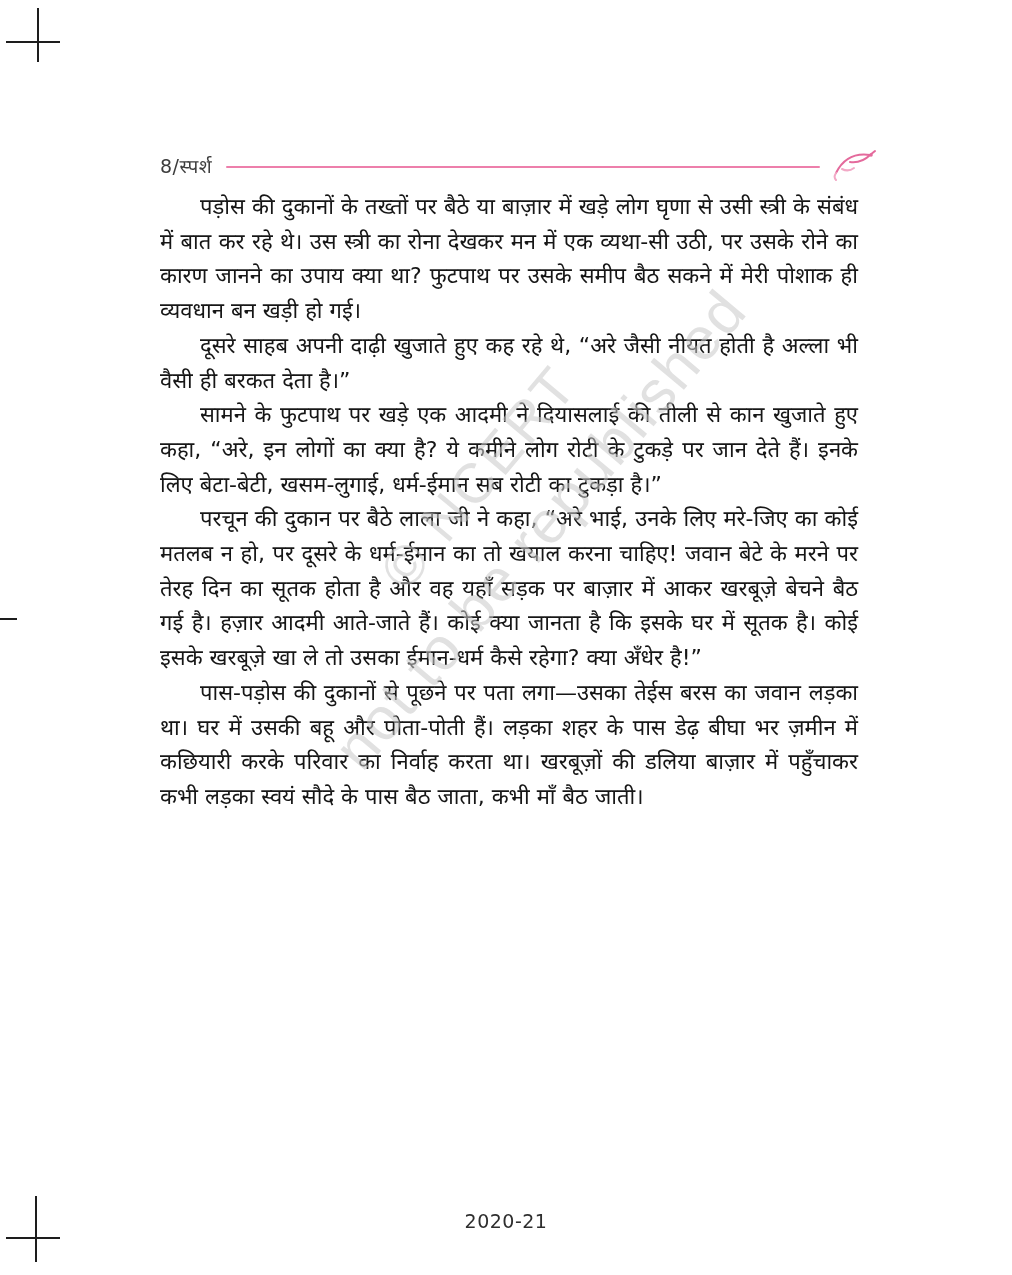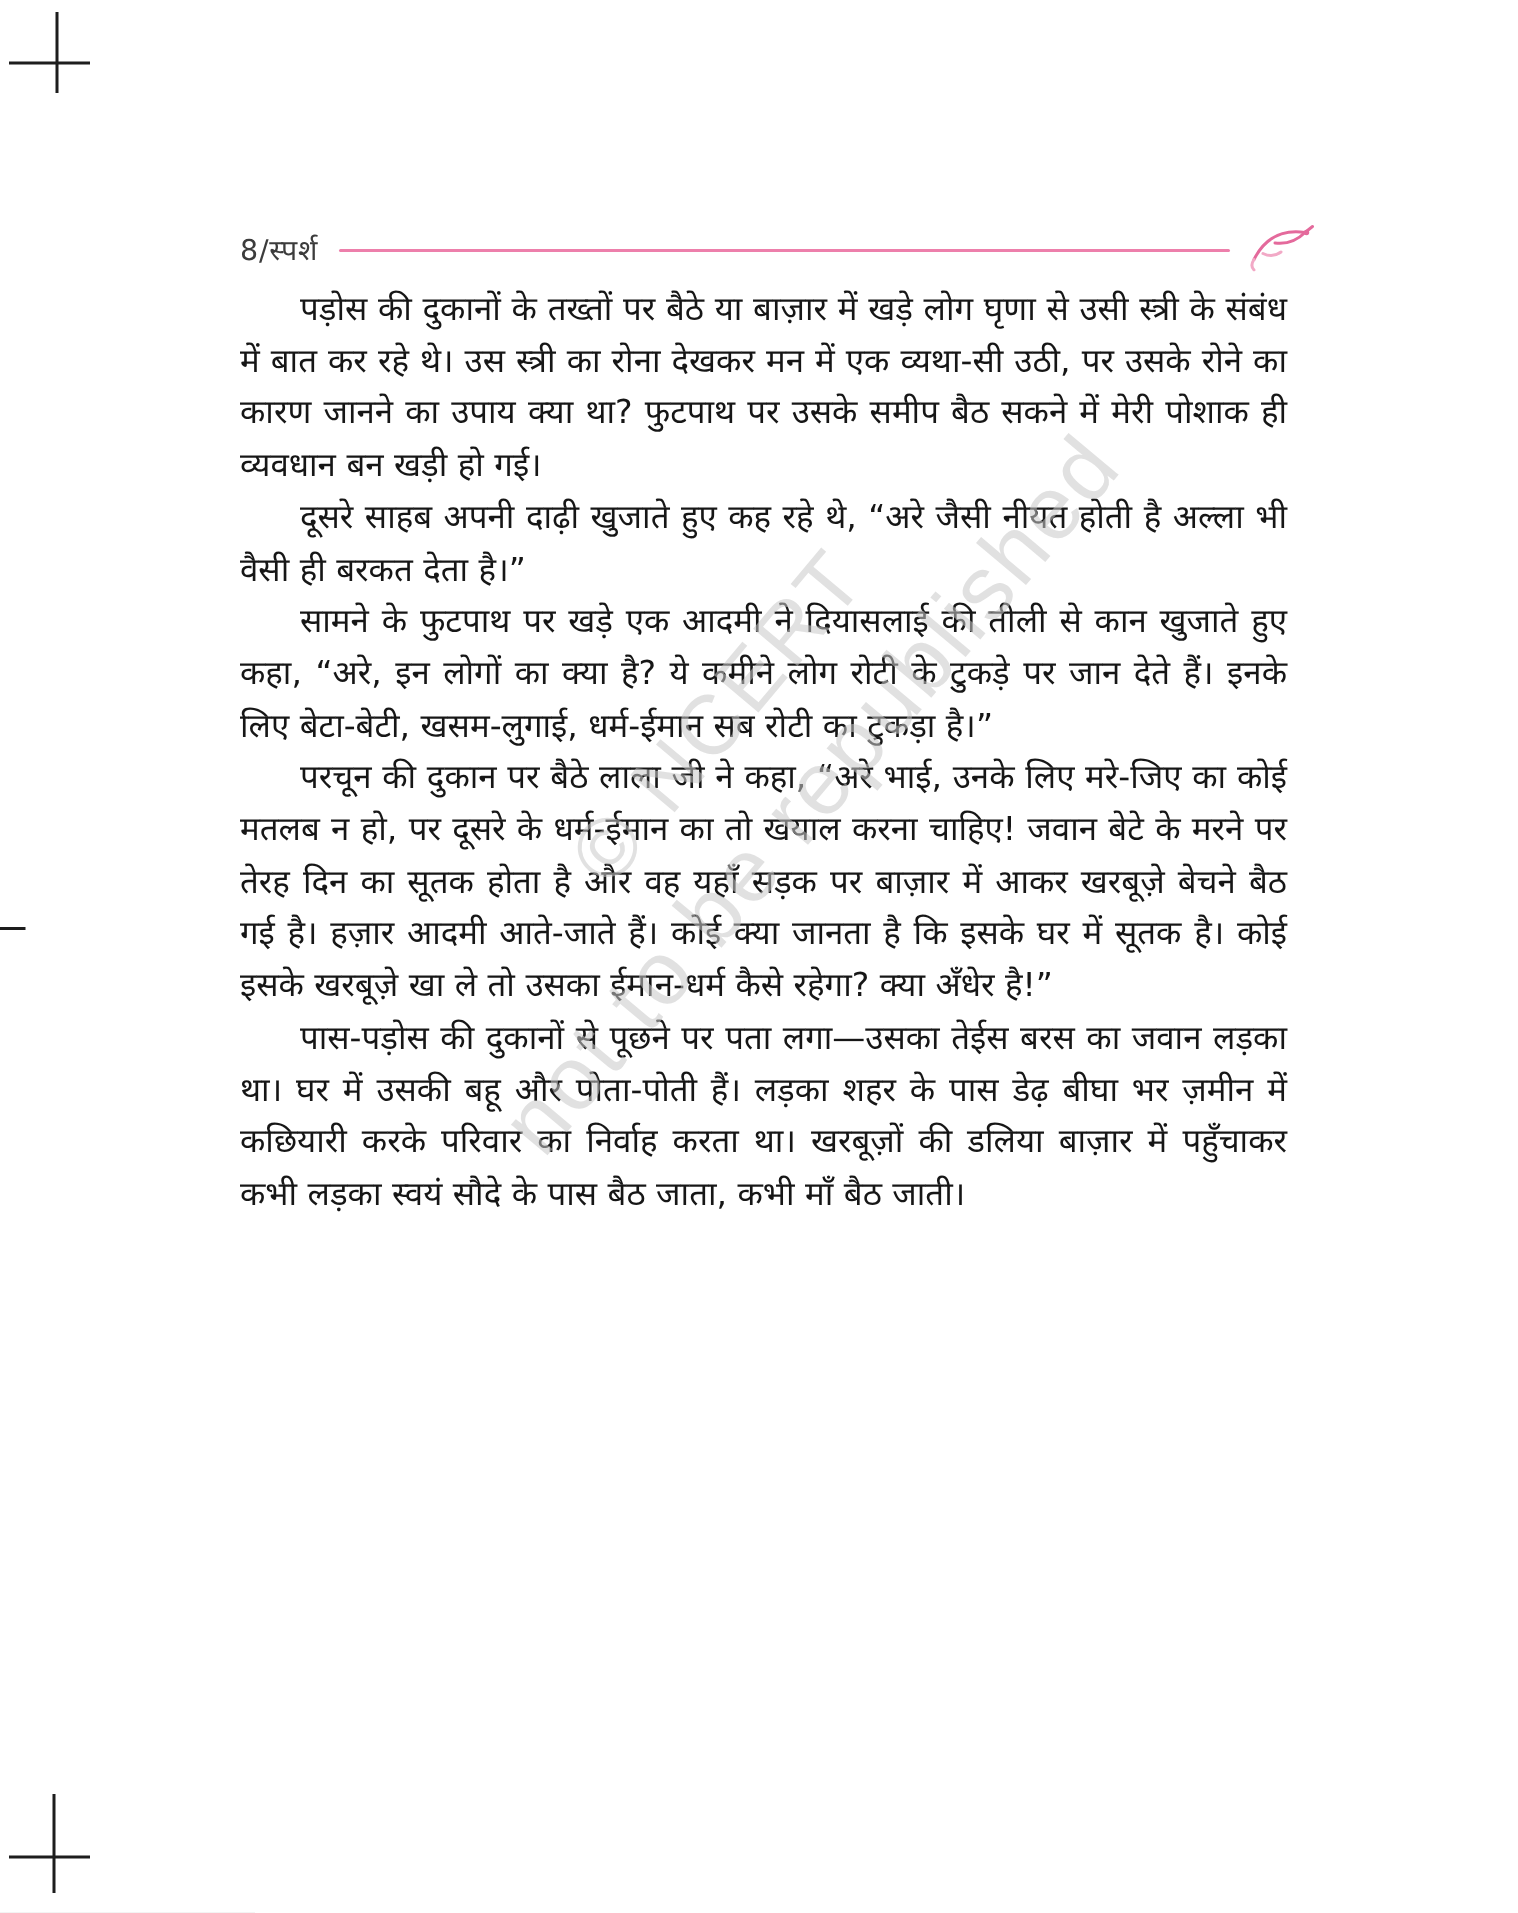--- a/index.html
+++ b/index.html
@@ -110,14 +110,15 @@
     <p>सामने के फुटपाथ पर खड़े एक आदमी ने दियासलाई की तीली से कान खुजाते हुए कहा, “अरे, इन लोगों का क्या है? ये कमीने लोग रोटी के टुकड़े पर जान देते हैं। इनके लिए बेटा-बेटी, खसम-लुगाई, धर्म-ईमान सब रोटी का टुकड़ा है।”</p>
     <p>परचून की दुकान पर बैठे लाला जी ने कहा, “अरे भाई, उनके लिए मरे-जिए का कोई मतलब न हो, पर दूसरे के धर्म-ईमान का तो खयाल करना चाहिए! जवान बेटे के मरने पर तेरह दिन का सूतक होता है और वह यहाँ सड़क पर बाज़ार में आकर खरबूज़े बेचने बैठ गई है। हज़ार आदमी आते-जाते हैं। कोई क्या जानता है कि इसके घर में सूतक है। कोई इसके खरबूज़े खा ले तो उसका ईमान-धर्म कैसे रहेगा? क्या अँधेर है!”</p>
     <p>पास-पड़ोस की दुकानों से पूछने पर पता लगा—उसका तेईस बरस का जवान लड़का था। घर में उसकी बहू और पोता-पोती हैं। लड़का शहर के पास डेढ़ बीघा भर ज़मीन में कछियारी करके परिवार का निर्वाह करता था। खरबूज़ों की डलिया बाज़ार में पहुँचाकर कभी लड़का स्वयं सौदे के पास बैठ जाता, कभी माँ बैठ जाती।</p>
   </div>
 
   <div class="watermark">
     <div class="wm-line1">© NCERT</div>
     <div class="wm-line2">not to be republished</div>
   </div>
 
+  <div class="footer">2020-21</div>
 
 </div>
 
 </body></html>

